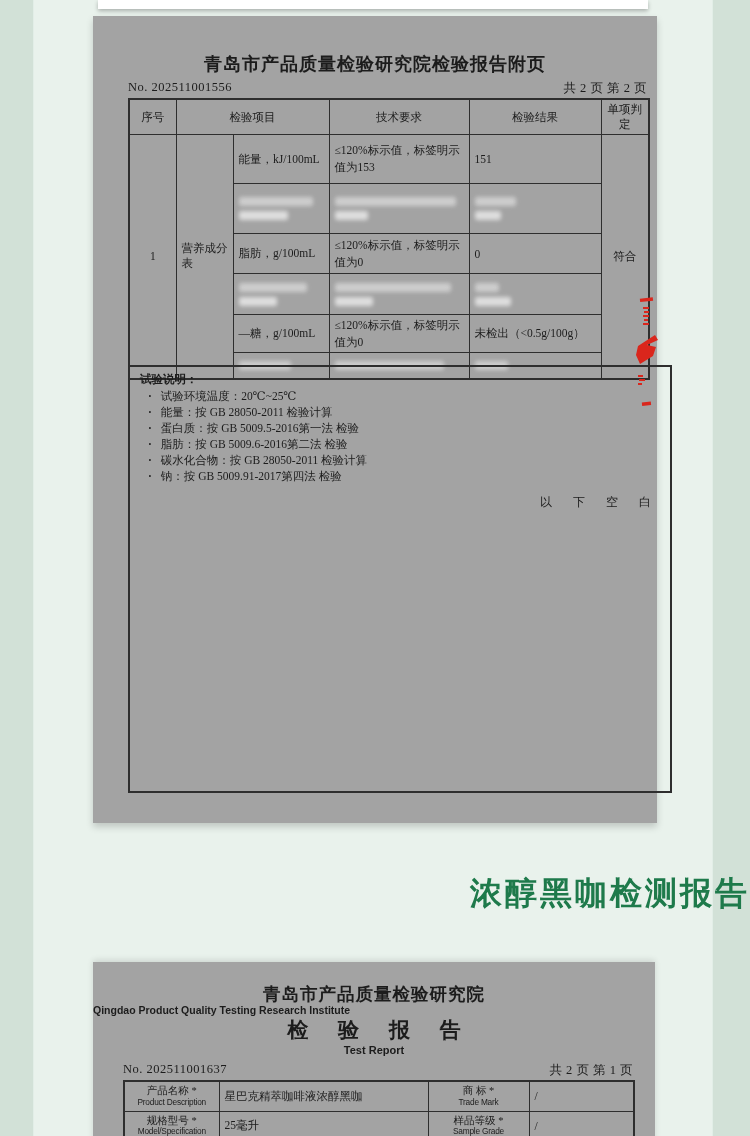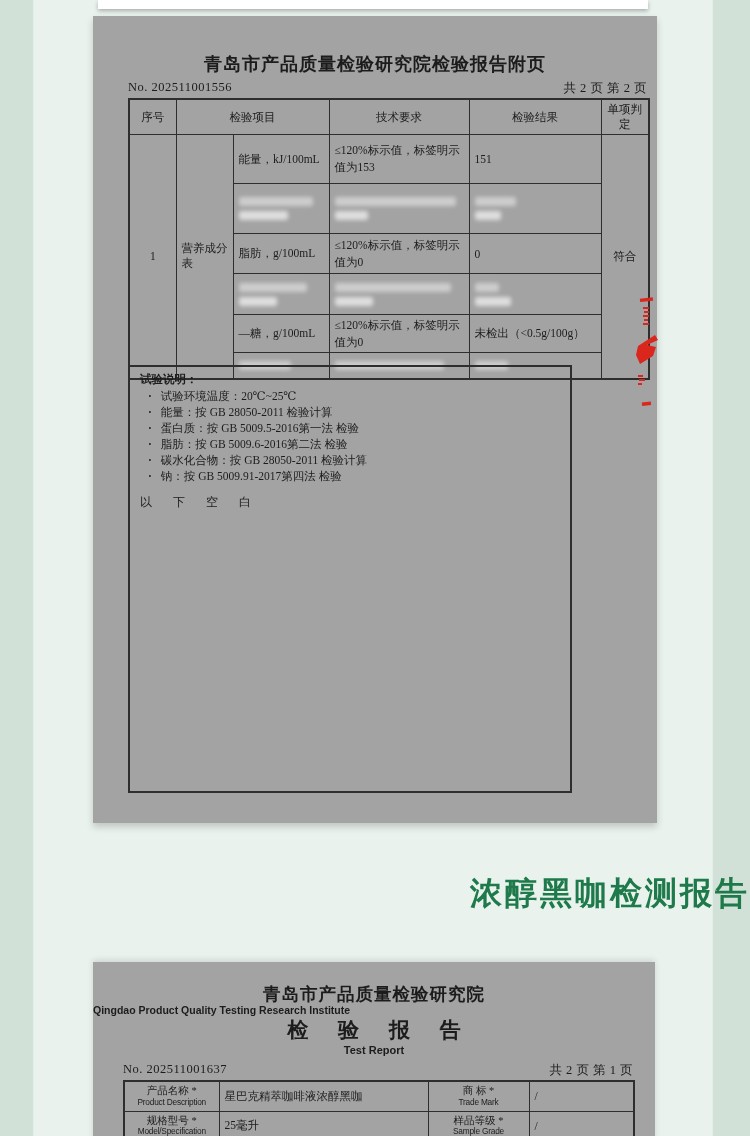--- a/index.html
+++ b/index.html
@@ -35,27 +35,27 @@
     font-weight:normal;font-size:11.5px;vertical-align:middle;overflow:hidden;}
   table.report{border:2px solid #2e2e2e;}
   th.hdr{text-align:center;font-weight:600;font-size:12px;}
   td.center{text-align:center;}
   td.tech{line-height:1.45;}
 
   .bars{display:flex;flex-direction:column;gap:5px;}
   .bar{height:9px;border-radius:2px;background:#cdcdcd;filter:blur(2px);}
   .bar.light{background:#dedede;}
 
-  .notes-box{position:absolute;left:35px;top:349px;width:444px;height:428px;
+  .notes-box{position:absolute;left:35px;top:349px;width:544px;height:428px;
     border:2px solid #2e2e2e;box-sizing:border-box;padding:5px 10px 0 10px;font-size:11.5px;}
   .notes-title{font-weight:600;}
   ul.notes{margin:1px 0 0 0;padding:0 0 0 8px;}
   ul.notes li{list-style:none;line-height:16px;}
   ul.notes li::before{content:"\00B7";font-weight:bold;margin-right:9px;}
-  .blank-note{text-align:left;margin-top:10px;letter-spacing:9px;font-size:12px;}
+  .blank-note{text-align:right;margin-top:10px;letter-spacing:9px;font-size:12px;}
 
   .stamp{position:absolute;left:539px;top:272px;width:36px;height:132px;}
 
   .banner{position:absolute;left:0;top:872px;width:750px;text-align:right;
     font-size:32px;font-weight:bold;letter-spacing:3px;}
 
   .org-cn{position:absolute;left:0;right:0;top:20px;text-align:center;
     font-weight:bold;font-size:17.5px;letter-spacing:1px;}
   .org-en{position:absolute;left:0;right:0;top:42px;text-align:left;
     font-weight:600;font-size:10.5px;}

